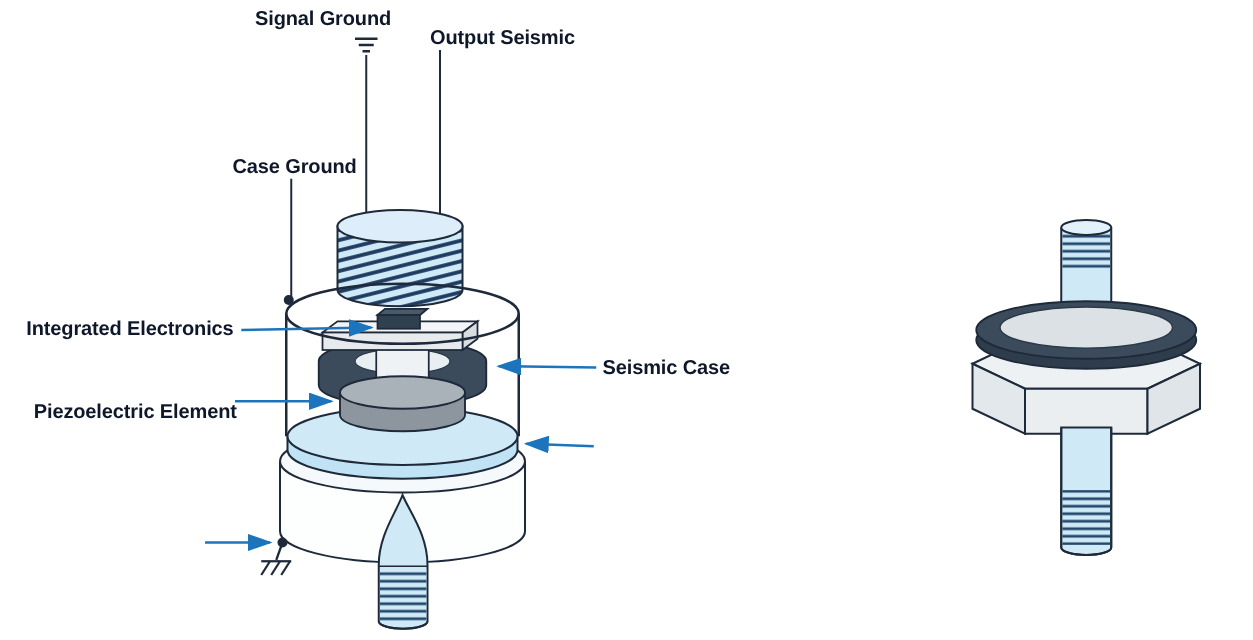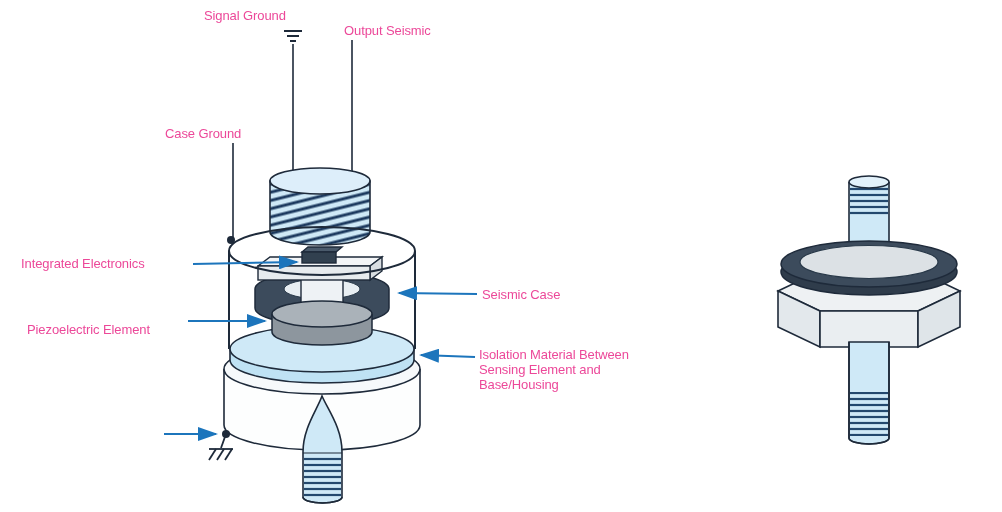--- a/index.html
+++ b/index.html
@@ -1,19 +1,19 @@
 <!DOCTYPE html>
 <html><head>
 <meta charset="utf-8">
 <style>
   html,body{margin:0;padding:0;background:#ffffff;}
   #stage{position:relative;width:1002px;height:512px;background:#ffffff;overflow:hidden;
          font-family:"Liberation Sans",sans-serif;}
   #art{position:absolute;left:0;top:0;}
-  .label{position:absolute;font-weight:normal;font-size:13px;line-height:15px;color:#ec4899;
+  .label{position:absolute;font-weight:bold;font-size:16px;line-height:15px;color:#0f172a;
          white-space:pre-line;letter-spacing:-0.1px;}
   .label.center{text-align:center;}
 </style>
 </head>
 <body>
 
 <div id="stage">
 
 <svg id="art" width="1002" height="512" viewBox="0 0 1002 512">
   <defs>
@@ -141,26 +141,23 @@
       <line x1="849" y1="342" x2="849" y2="438" stroke="#1e2a3a" stroke-width="1.6"></line>
       <line x1="889" y1="342" x2="889" y2="438" stroke="#1e2a3a" stroke-width="1.6"></line>
     </g>
   </g>
 </svg>
 
 <div class="label" style="left:204px;top:8px">Signal Ground</div>
 
 <div class="label" style="left:344px;top:23px">Output Seismic</div>
 
-<div class="label" style="left:165px;top:126px">Case Ground</div>
+<div class="label" style="left:186px;top:126px">Case Ground</div>
 
 <div class="label" style="left:21px;top:256px">Integrated Electronics</div>
 
 <div class="label" style="left:27px;top:322px">Piezoelectric Element</div>
 
 <div class="label" style="left:482px;top:287px">Seismic Case</div>
 
-<div class="label" style="left:479px;top:347px">Isolation Material Between
-Sensing Element and
-Base/Housing</div>
 
 
 </div>
 
 </body></html>

